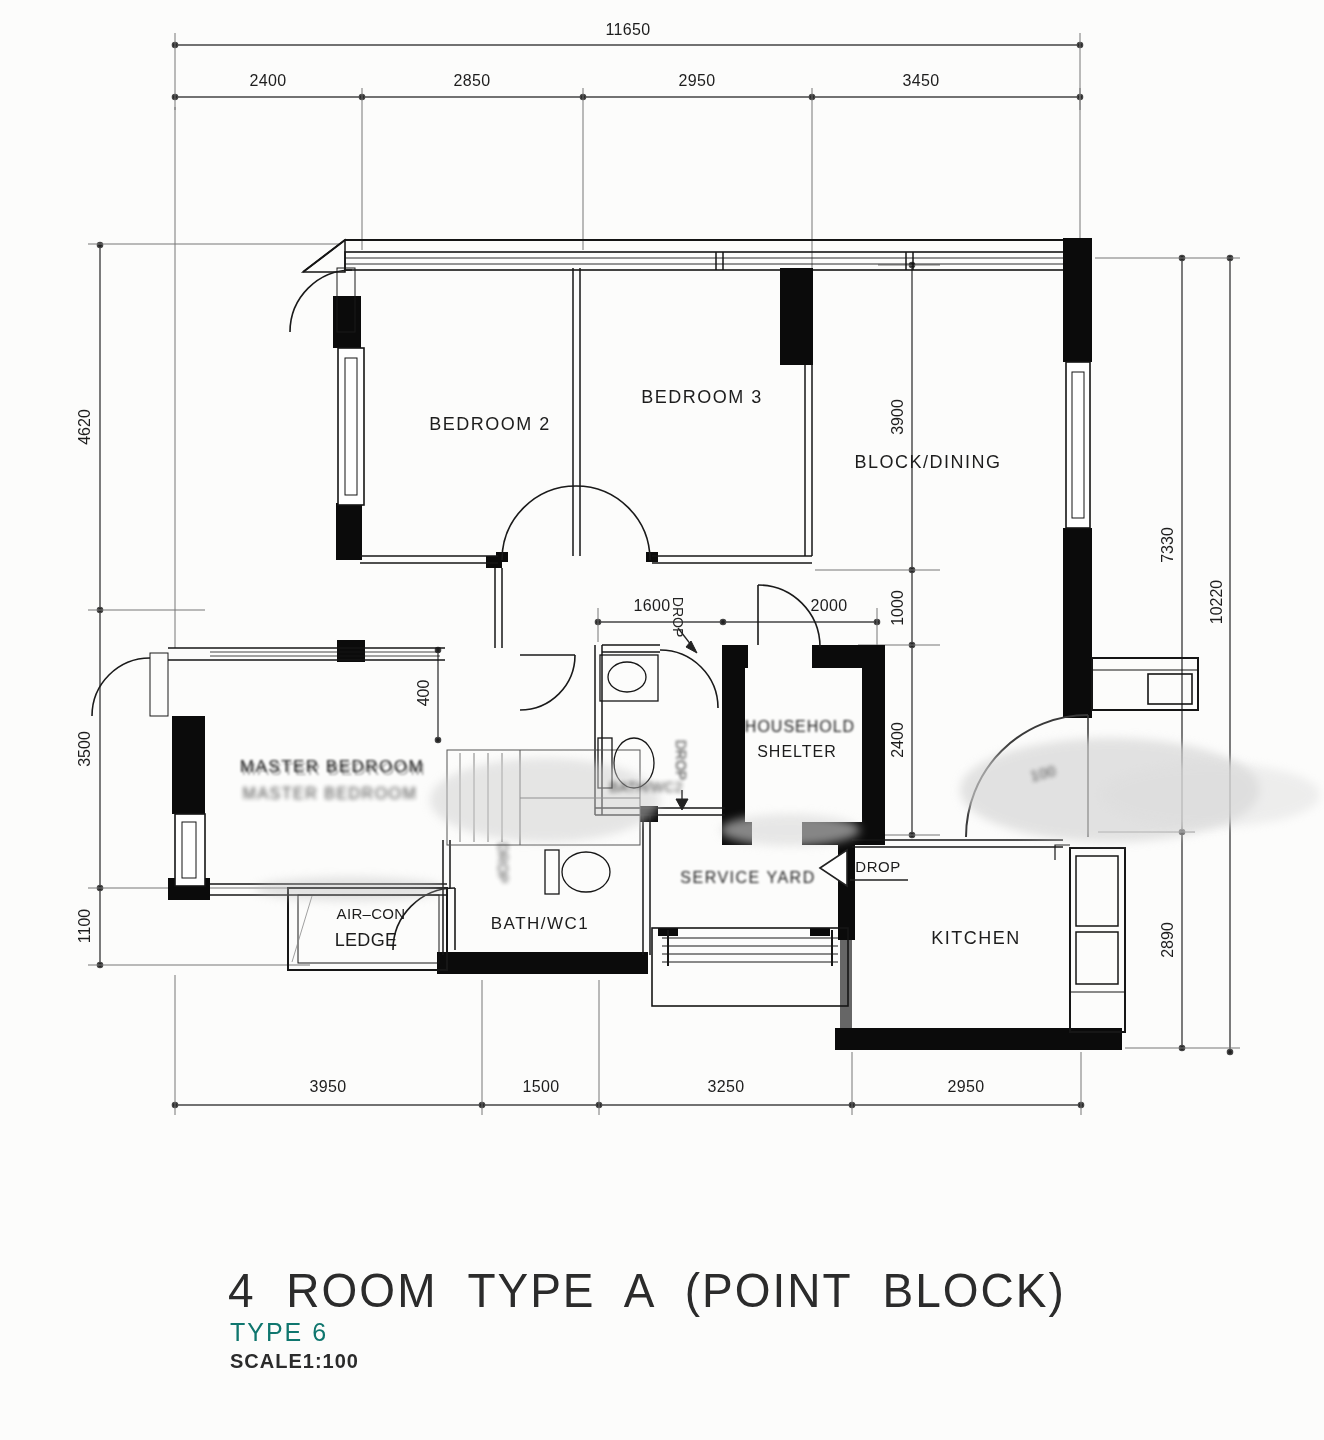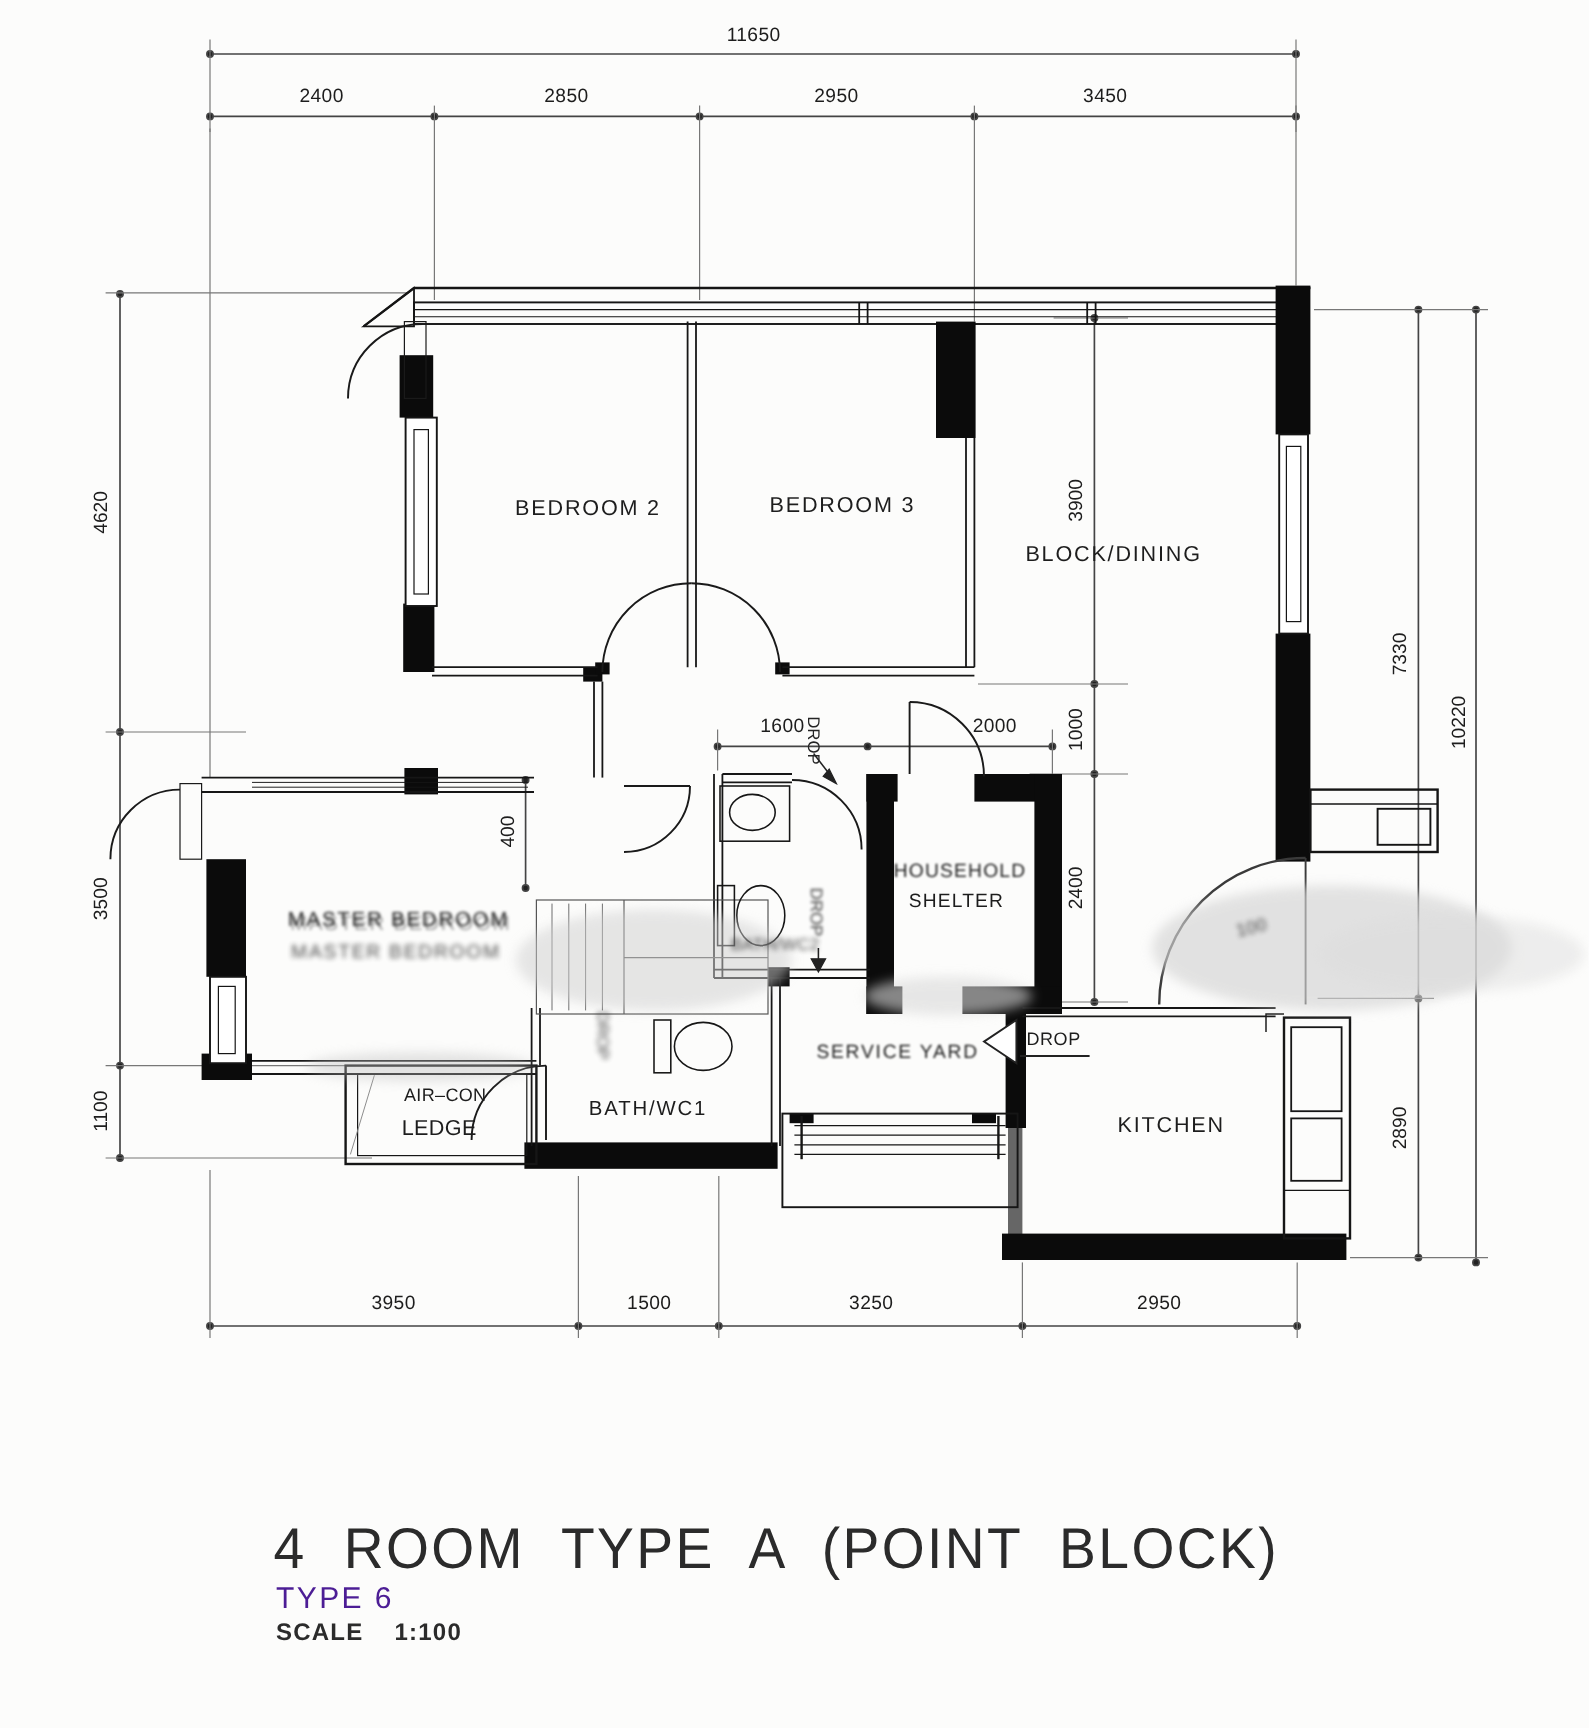--- a/index.html
+++ b/index.html
@@ -12,24 +12,24 @@
   .rot{position:absolute;transform:translate(-50%,-50%) rotate(-90deg);white-space:nowrap;
        font-size:16px;color:#1d1d1d;}
   .rot90{position:absolute;transform:translate(-50%,-50%) rotate(90deg);white-space:nowrap;
        font-size:14px;color:#242424;}
   .blur1{filter:blur(1.1px);}
   .blur15{filter:blur(1.5px);opacity:.9;}
   .blur2{filter:blur(2.2px);opacity:.8;}
   .ghostdouble{filter:blur(1.2px);text-shadow:2px 3px 0 rgba(70,70,70,.5);}
   .title1{position:absolute;left:228px;top:1262px;font-size:46px;letter-spacing:2px;
           word-spacing:16px;color:#2b2b2b;transform:scaleY(1.04);transform-origin:left top;}
-  .title2{position:absolute;left:230px;top:1318px;font-size:25px;letter-spacing:2px;color:#4c1d95;}
+  .title2{position:absolute;left:230px;top:1318px;font-size:25px;letter-spacing:2px;color:#0f766e;}
   .title3{position:absolute;left:230px;top:1350px;font-size:20px;font-weight:bold;
           letter-spacing:1px;color:#2b2b2b;}
-  .title3 .sv{margin-left:26px;}
+  .title3 .sv{}
   .wmbar{position:absolute;left:0;top:1297px;width:284px;height:35px;background:#9b9b9b;
          display:flex;align-items:center;padding-left:9px;box-sizing:border-box;}
   .wmbar span{color:#f4f4f4;font-size:19px;letter-spacing:.4px;}
   .dropk{font-size:15px;letter-spacing:.5px;}
 </style>
 </head>
 <body>
 
 <div class="canvas">
 
@@ -298,21 +298,21 @@
 <div class="lbl" style="left:328px;top:1087px">3950</div>
 <div class="lbl" style="left:541px;top:1087px">1500</div>
 <div class="lbl" style="left:726px;top:1087px">3250</div>
 <div class="lbl" style="left:966px;top:1087px">2950</div>
 
 <div class="lbl" style="left:652px;top:606px">1600</div>
 <div class="lbl" style="left:829px;top:606px">2000</div>
 <div class="rot" style="left:424px;top:693px">400</div>
 
 <div class="lbl room" style="left:490px;top:424px">BEDROOM 2</div>
-<div class="lbl room" style="left:702px;top:421px">BEDROOM 3</div>
+<div class="lbl room" style="left:702px;top:397px">BEDROOM 3</div>
 <div class="lbl room" style="left:928px;top:462px">BLOCK/DINING</div>
 <div class="lbl room ghostdouble" style="left:332px;top:767px;font-size:17px">MASTER BEDROOM</div>
 <div class="lbl room blur2" style="left:330px;top:794px;font-size:16px">MASTER BEDROOM</div>
 <div class="lbl blur1" style="left:800px;top:727px;font-size:16px;letter-spacing:1px">HOUSEHOLD</div>
 <div class="lbl" style="left:797px;top:752px;font-size:16px;letter-spacing:1px">SHELTER</div>
 <div class="lbl room blur1" style="left:748px;top:878px;font-size:16px">SERVICE YARD</div>
 <div class="lbl room" style="left:976px;top:938px">KITCHEN</div>
 <div class="lbl room" style="left:540px;top:924px;font-size:17px">BATH/WC1</div>
 <div class="lbl blur2" style="left:646px;top:787px;font-size:14px">BATH/WC2</div>
 <div class="lbl" style="left:371px;top:913px;font-size:15px">AIR–CON</div>

